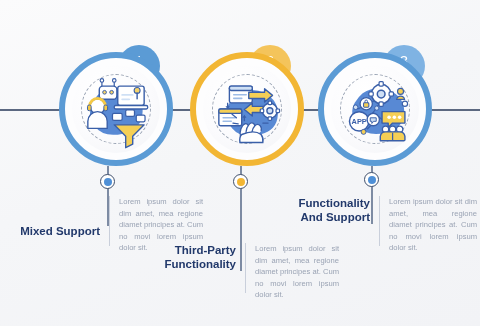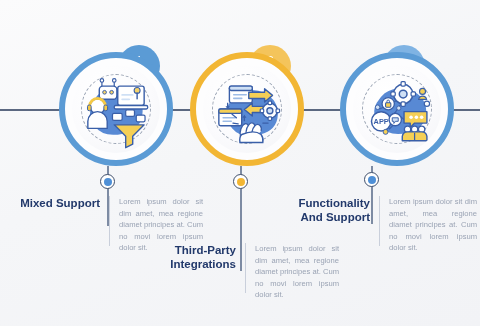--- a/index.html
+++ b/index.html
@@ -186,21 +186,21 @@
       </svg>
     </div>
   </div>
 
   <div class="stem" style="left:107px; top:166px; height:60px;"></div>
   <div class="dot blue" style="left:100px; top:174px;">
       <i></i>
     </div>
 
   <div class="block" style="left:12px; top:196px; width:182px;">
-    <div class="title" style="width:88px;">Mixed Support</div>
+    <div class="title" style="width:88px;margin-top:28px;">Mixed Support</div>
     <div class="rule" style="height:50px;"></div>
     <div class="body" style="width:84px;">Lorem ipsum dolor sit dim amet, mea regione diamet principes at. Cum no movi lorem ipsum dolor sit.</div>
   </div>
 
   <div class="badge" style="left:249px; top:45px; width:42px; height:42px; background:#f4c45b;">
     <span>2</span>
   </div>
 
   <div class="ring amber" style="left:190px; top:52px; width:114px; height:114px;">
     <div class="inner">
@@ -252,30 +252,30 @@
     </div>
   </div>
 
   <div class="stem" style="left:240px; top:166px; height:105px;"></div>
   <div class="dot amber" style="left:233px; top:174px;">
       <i></i>
     </div>
 
   <div class="block" style="left:148px; top:243px; width:186px;">
     <div class="title" style="width:88px;">Third-Party
-Integrations</div>
+Functionality</div>
     <div class="rule" style="height:50px;"></div>
     <div class="body" style="width:84px;">Lorem ipsum dolor sit dim amet, mea regione diamet principes at. Cum no movi lorem ipsum dolor sit.</div>
   </div>
 
   <div class="badge" style="left:383px; top:45px; width:42px; height:42px; background:#7fb3e3;">
     <span>3</span>
   </div>
 
-  <div class="ring blue" style="left:340px; top:52px; width:114px; height:114px;">
+  <div class="ring blue" style="left:318px; top:52px; width:114px; height:114px;">
     <div class="inner">
       <div class="dashring"></div>
       <svg class="art" viewBox="0 0 100 100">
 
         <path d="M36 32 q16-10 33-2 q16 9 14 26 q-2 17-21 21 q-21 5-32-8 q-10-14-3-26 q4-7 9-11z" fill="#4a7fd0" opacity=".92"></path>
 
         <g stroke="#3a5fa8" stroke-width="1.3" fill="none" opacity=".95">
           <line x1="36" y1="62" x2="48" y2="54"></line>
           <line x1="48" y1="54" x2="56" y2="42"></line>
           <line x1="48" y1="54" x2="58" y2="62"></line>

